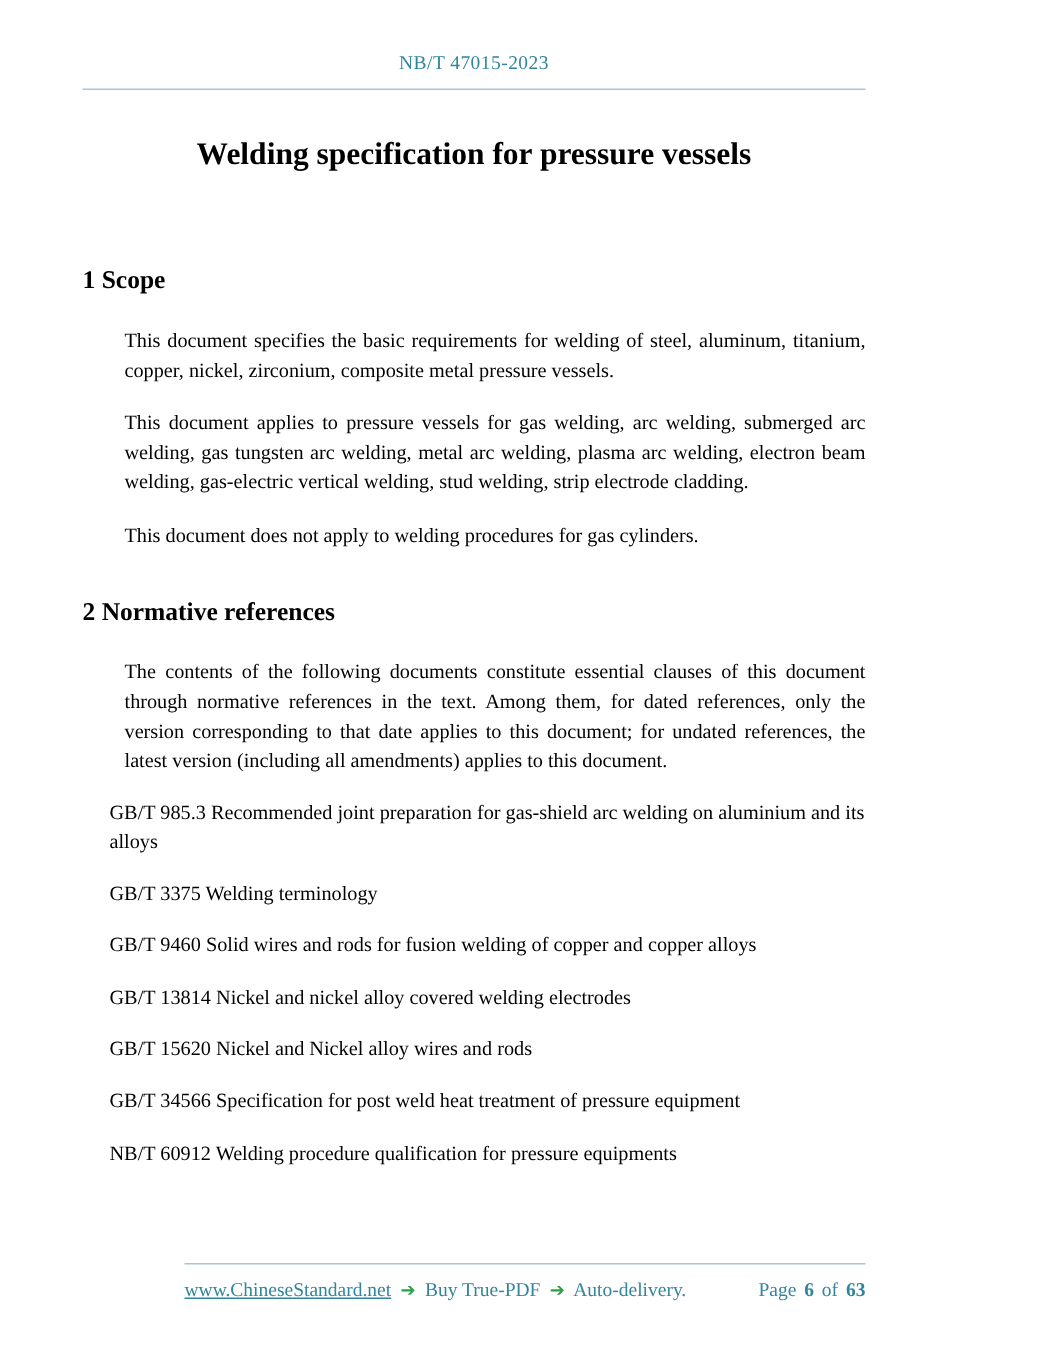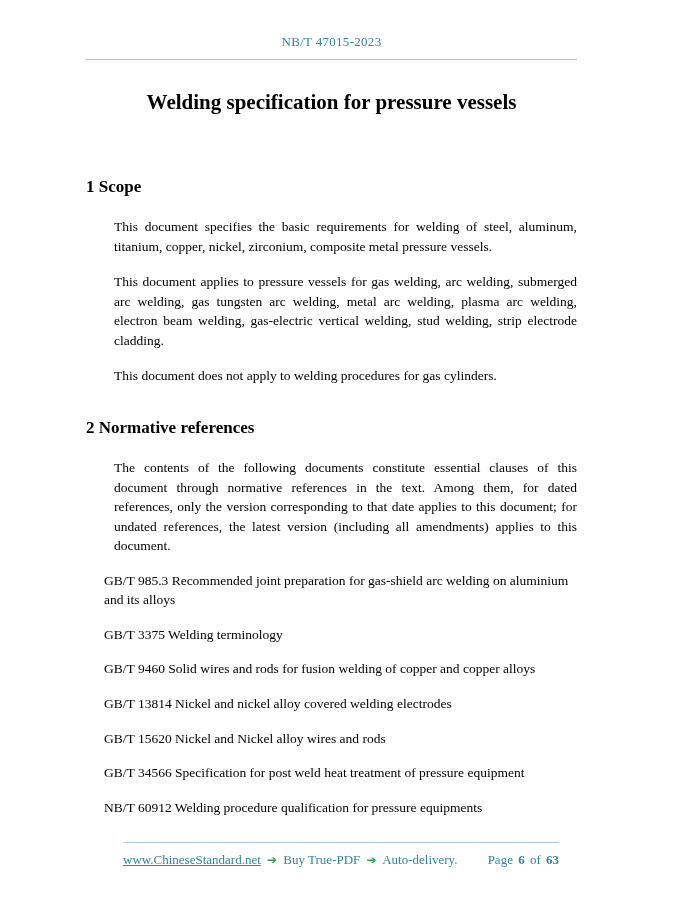--- a/index.html
+++ b/index.html
@@ -7,21 +7,21 @@
   .page {
     width: 700px;
     height: 906px;
     position: relative;
     background: #ffffff;
     font-family: "Liberation Serif", serif;
     color: #000000;
     overflow: hidden;
   }
   .content {
-    padding: 34px 123px 0 86px;
+    padding: 34px 123px 0 55px;
   }
   .doc-code {
     text-align: center;
     font-size: 13px;
     color: #31859C;
     letter-spacing: 0.3px;
   }
   .rule {
     border: none;
     border-top: 1px solid #aac7d1;
@@ -50,21 +50,21 @@
   p.ref {
     font-size: 13.5px;
     line-height: 1.45;
     text-align: left;
     margin-left: 18px;
     margin-top: 15px;
   }
   .footer {
     position: absolute;
     left: 123px;
-    right: 141px;
+    right: 123px;
     bottom: 38px;
   }
   .footer-rule {
     border: none;
     border-top: 1px solid #aac7d1;
   }
   .footer-row {
     display: flex;
     justify-content: space-between;
     align-items: baseline;

